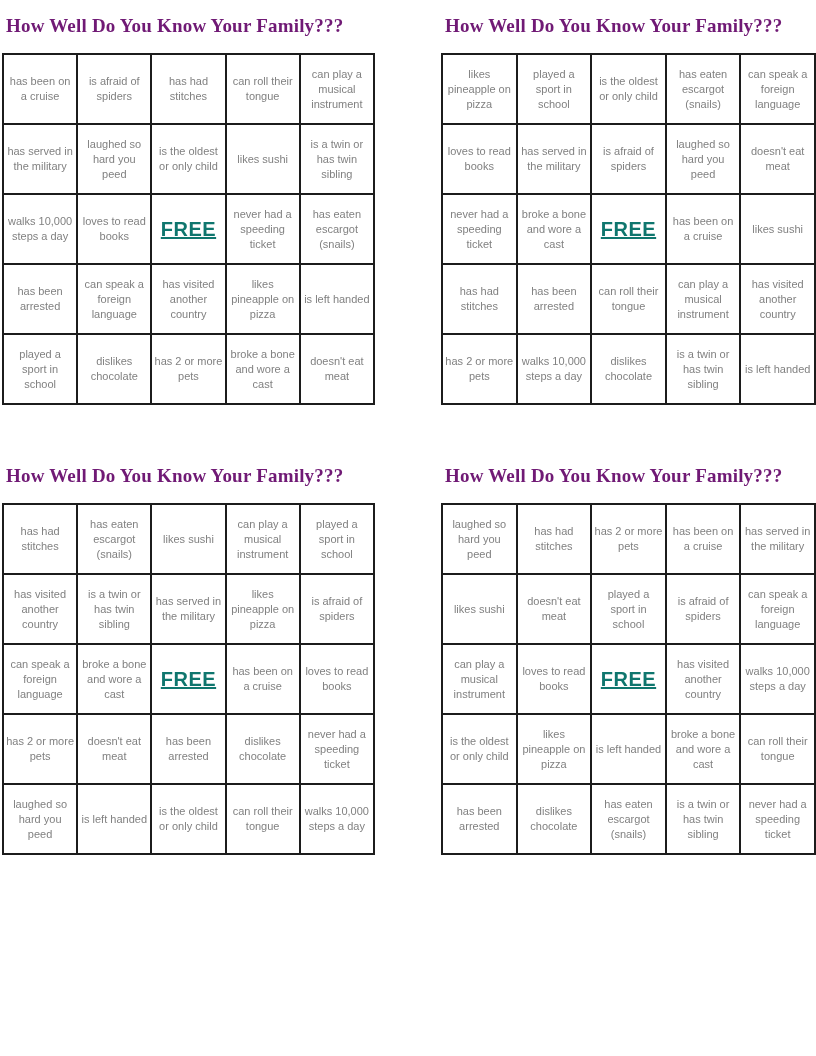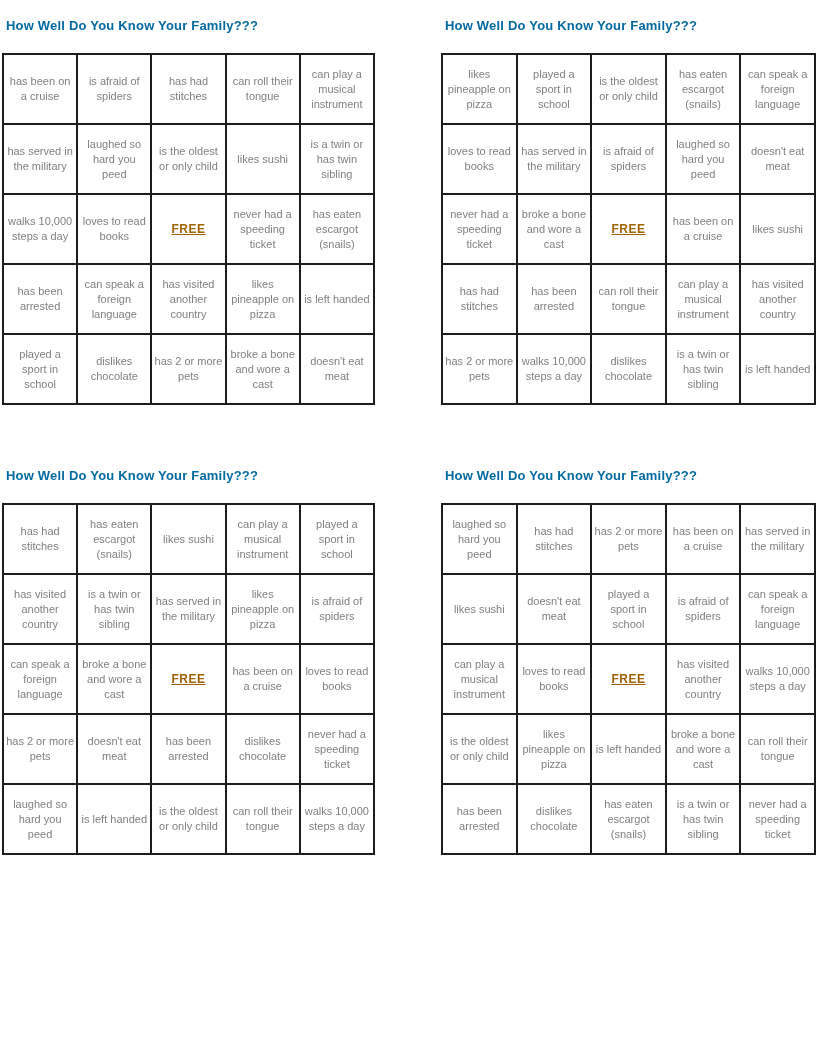--- a/index.html
+++ b/index.html
@@ -9,50 +9,51 @@
     position: relative;
     font-family: "Liberation Sans", "DejaVu Sans", sans-serif;
     overflow: hidden;
   }
   .card { position: absolute; }
   .card.c1 { left: 2px;   top: 12px;  width: 373px; }
   .card.c2 { left: 441px; top: 12px;  width: 375px; }
   .card.c3 { left: 2px;   top: 462px; width: 373px; }
   .card.c4 { left: 441px; top: 462px; width: 375px; }
   .card-title {
-    font-size: 13px;
+    font-size: 19px;
     font-weight: 700;
-    color: #0369a1;
+    color: #701a75;
     line-height: 28px;
     padding-left: 4px;
     white-space: nowrap;
     letter-spacing: 0.2px;
+    font-family: Liberation Serif, serif;
   }
   table.grid {
     border-collapse: collapse;
     table-layout: fixed;
     width: 100%;
     margin-top: 13px;
   }
   table.grid td {
     border: 2px solid #1c1c1c;
     height: 70px;
     text-align: center;
     vertical-align: middle;
     color: #818181;
     font-size: 11px;
     line-height: 15px;
     padding: 1px 2px;
     word-wrap: break-word;
   }
   table.grid td.free {
-    font-size: 12px;
+    font-size: 20px;
     font-weight: 700;
     text-decoration: underline;
-    color: #a16207;
+    color: #0f766e;
     letter-spacing: 0.5px;
   }
 </style>
 </head>
 <body>
 
 <div class="card c1">
   <div class="card-title">How Well Do You Know Your Family???</div>
   <table class="grid">
     <tbody>

